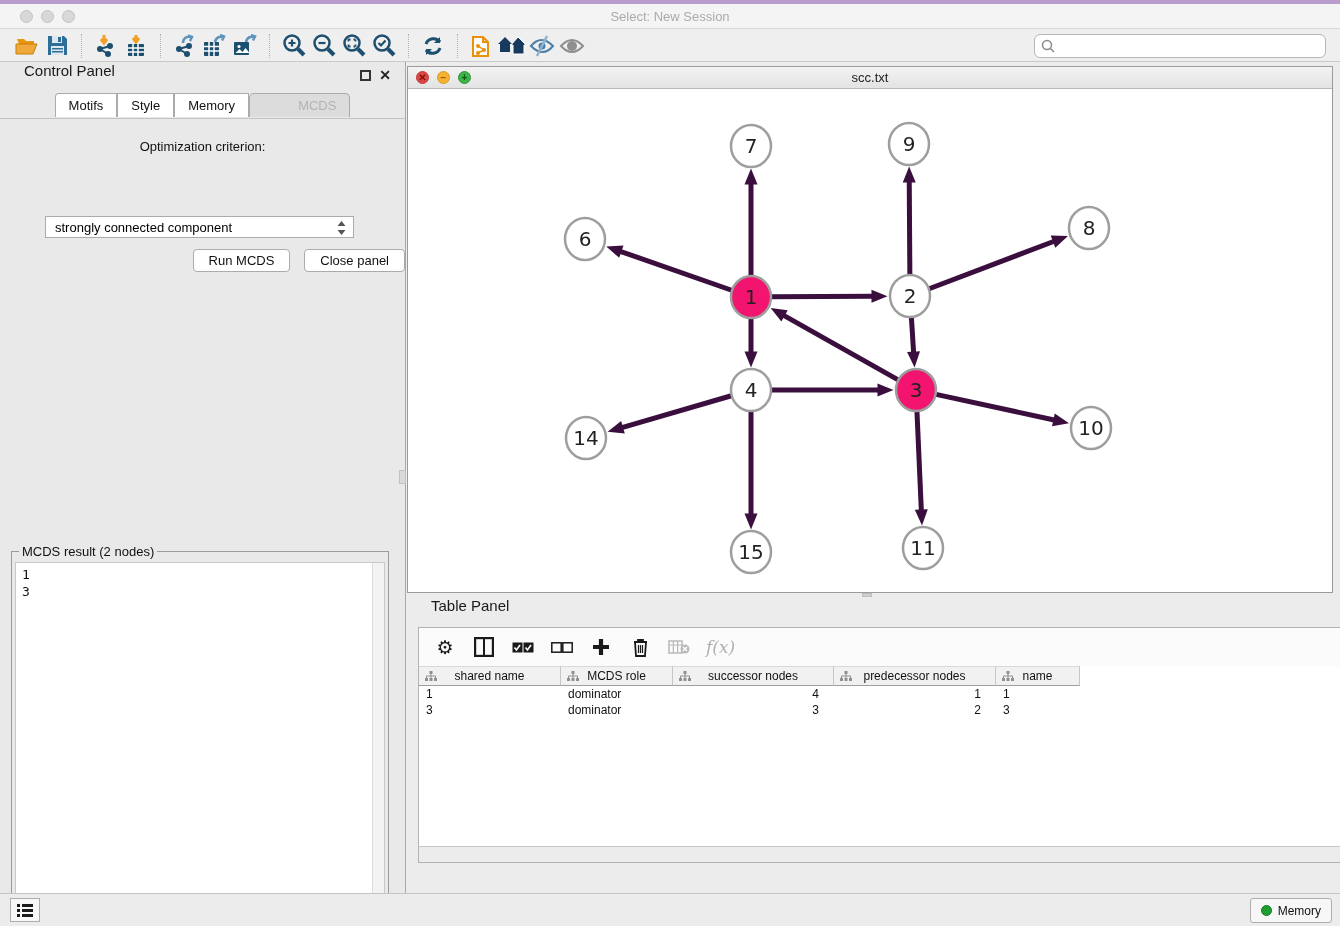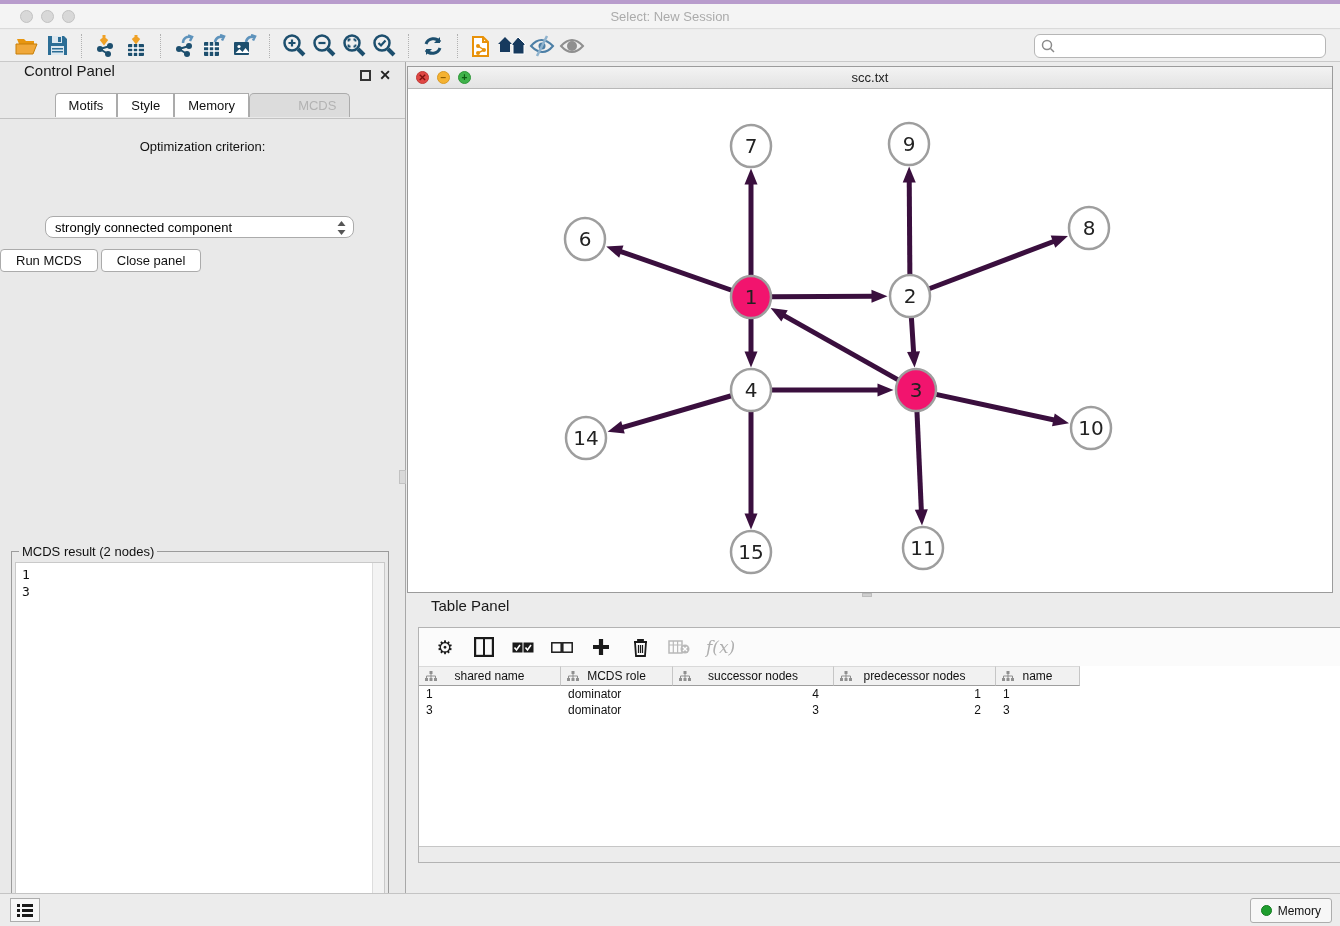--- a/index.html
+++ b/index.html
@@ -24,23 +24,23 @@
   .panel-head { position:absolute; top:0; left:0; right:0; height:28px; }
   .panel-head .ph-title { position:absolute; left:12px; top:0; font-size:15px; color:#1A1A1A;margin-left:12px; }
   .ph-float { position:absolute; top:8px; width:11px; height:11px; border:2px solid #333; }
   .ph-close { position:absolute; top:5px; font-size:14px; font-weight:bold; color:#222; }
   .cp-tabs { position:absolute; top:31px; left:0; right:0; display:flex; justify-content:center; }
   .cp-tab { font-size:13px; padding:4px 13px; background:#fff; border:1px solid #ABABAB; border-bottom:none; color:#111; cursor:pointer; }
   .cp-tab:first-child { border-radius:4px 0 0 0; }
   .cp-tab.active { background:#DCDCDC; color:#B3B3B3; border-radius:5px 5px 0 0;padding-left:48px; }
   .cp-body { position:absolute; top:56px; left:0; right:0; bottom:0; border-top:1px solid #C2C2C2; background:#E9E9E9; }
   .opt-label { margin-top:20px; text-align:center; font-size:13px; color:#111; }
-  .cp-select { position:absolute; left:45px; right:51px; top:97px; height:22px; background:#fff; border:1px solid #ABABAB; border-radius:8px; font-size:13px; display:flex; align-items:center; padding-left:9px; cursor:pointer; }
+  .cp-select { position:absolute; left:45px; right:51px; top:97px; height:22px; background:#fff; border:1px solid #ABABAB; border-radius:0; font-size:13px; display:flex; align-items:center; padding-left:9px; cursor:pointer; }
   .cp-select .stepper { position:absolute; right:6px; top:3px; }
-  .cp-btn-row { position:absolute; top:130px; left:0; right:0; display:flex; justify-content:flex-start; gap:3px; }
+  .cp-btn-row { position:absolute; top:130px; left:0; right:0; display:flex; justify-content:flex-end; gap:14px; }
   .cp-btn { background:#fff; border:1px solid #ABABAB; border-radius:4px; font-size:13px; padding:3px 15px; color:#111; cursor:pointer; }
   .result-box { position:absolute; left:11px; right:16px; top:432px; height:382px; border:1px solid #9B9B9B; }
   .result-legend { position:absolute; top:-8px; left:7px; background:#E9E9E9; font-size:13px; color:#111; padding:0 3px; }
   .result-inner { position:absolute; left:3px; right:3px; top:10px; bottom:3px; background:#fff; border:1px solid #C9C9C9; overflow:hidden; }
   .result-scroll { position:absolute; right:0; top:0; bottom:0; width:12px; background:#F3F3F3; border-left:1px solid #DDD; }
   .result-lines { padding:3px 6px; font-family:"DejaVu Sans Mono", monospace; font-size:13px; line-height:17px; color:#111; }
 
   
   .net-window { position:absolute; left:407px; top:66px; width:926px; height:527px; background:#fff; border:1px solid #9B9B9B; }
   .net-titlebar { position:absolute; top:0; left:0; right:0; height:22px; background:linear-gradient(#F3F3F3,#E3E3E3); border-bottom:1px solid #B8B8B8; }

